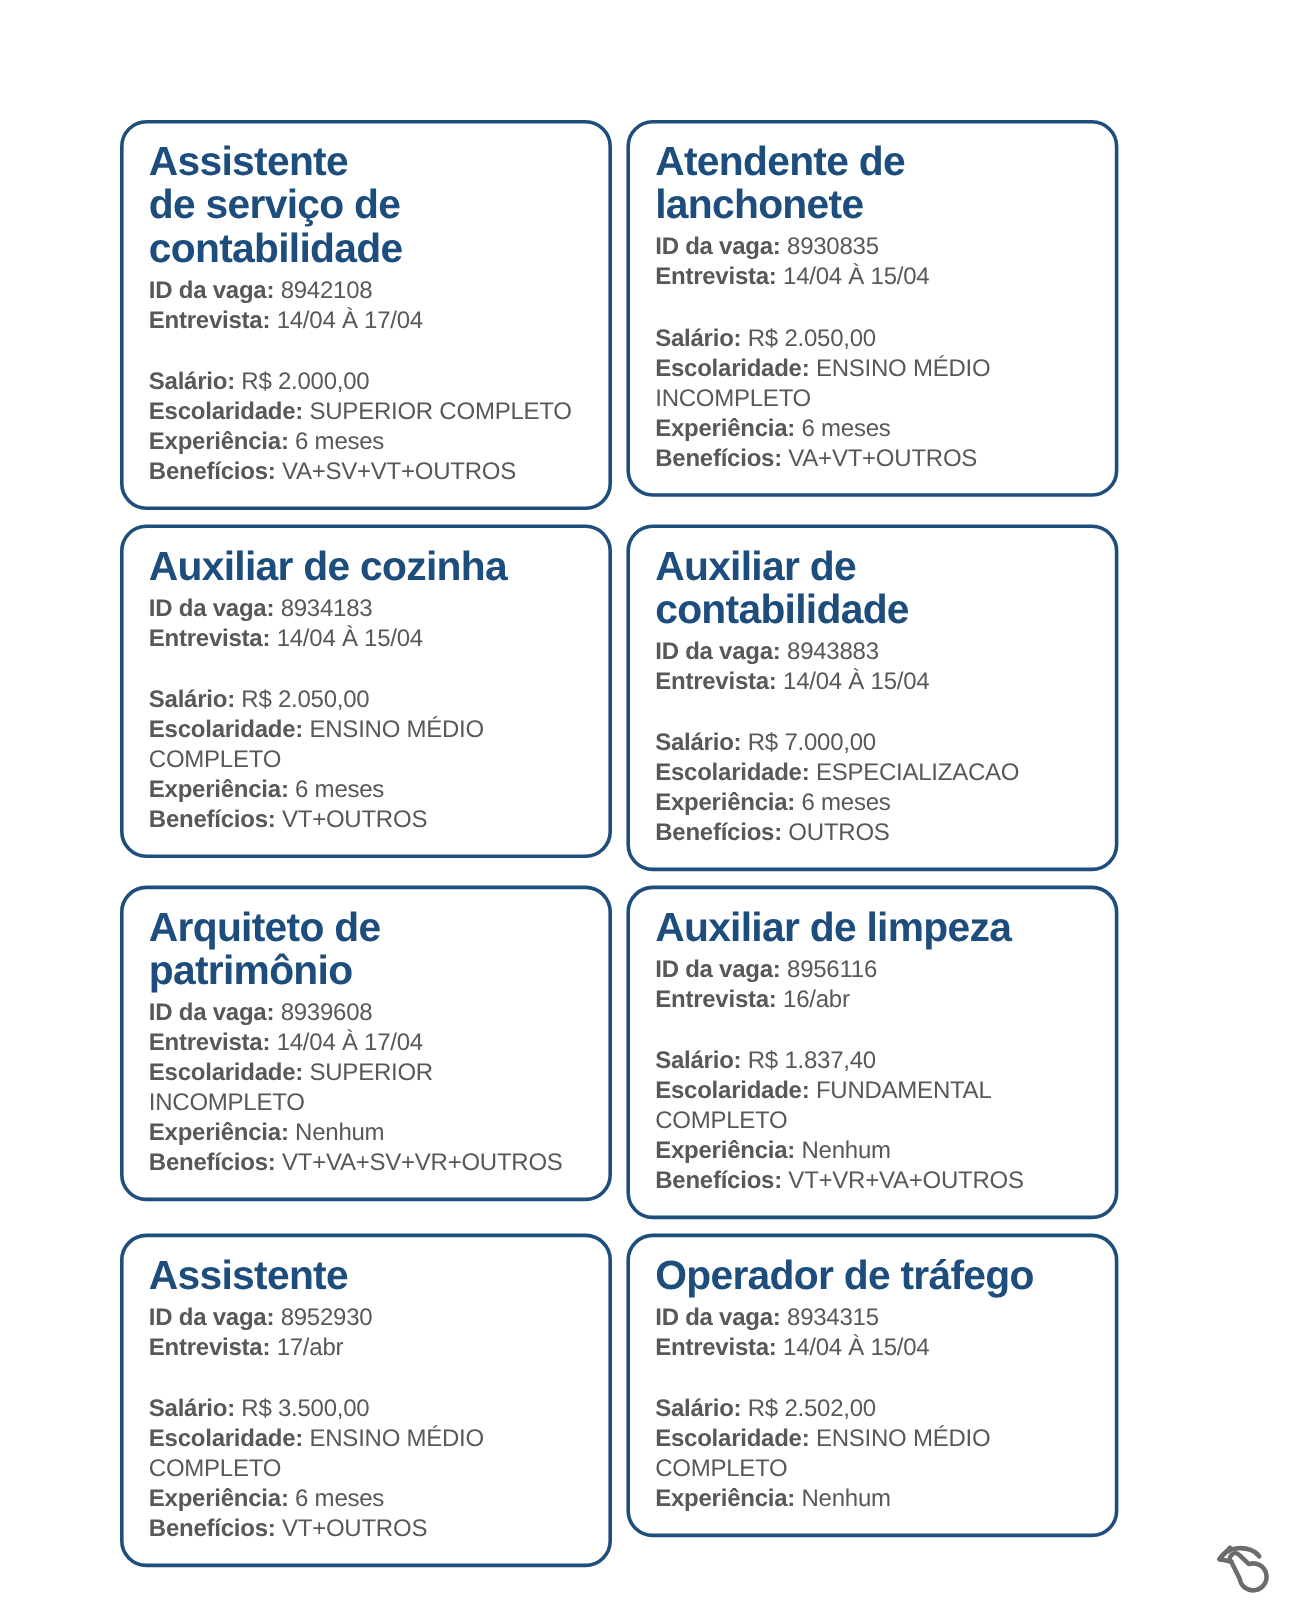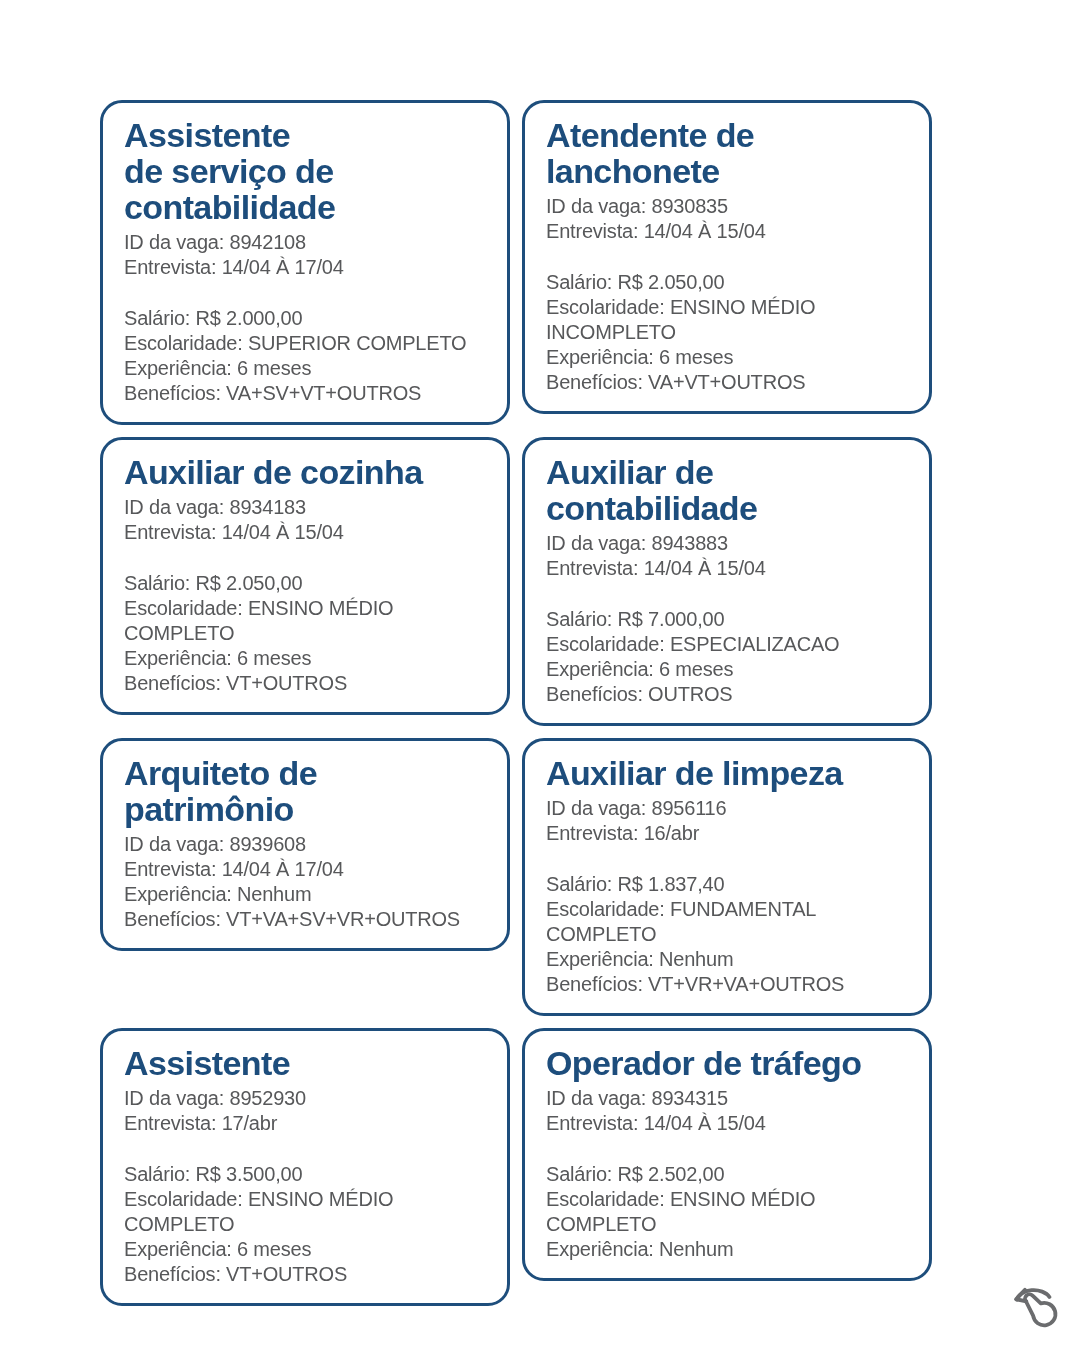--- a/index.html
+++ b/index.html
@@ -44,21 +44,21 @@
     white-space: pre-line;
     margin: 0 0 5px 0;
   }
   .line {
     font-size: 20px;
     line-height: 25px;
     color: #57585a;
     letter-spacing: -0.2px;
   }
   .line.salary { margin-top: 26px; }
-  .lbl { font-weight: normal; }
+  .lbl { font-weight: bold; }
   .val { white-space: pre-line; }
   .swipe-icon {
     position: absolute;
     left: 1004px;
     top: 1278px;
     width: 60px;
     height: 58px;
   }
   .swipe-icon svg { width: 100%; height: 100%; }
 </style>
@@ -191,20 +191,24 @@
 patrimônio</h2>
       <div class="line">
         <span class="lbl">ID da vaga:</span>
         <span class="val">8939608</span>
       </div>
       <div class="line">
         <span class="lbl">Entrevista:</span>
         <span class="val">14/04 À 17/04</span>
       </div>
       <div class="line">
+        <span class="lbl">Escolaridade:</span>
+        <span class="val">SUPERIOR INCOMPLETO</span>
+      </div>
+      <div class="line">
         <span class="lbl">Experiência:</span>
         <span class="val">Nenhum</span>
       </div>
       <div class="line">
         <span class="lbl">Benefícios:</span>
         <span class="val">VT+VA+SV+VR+OUTROS</span>
       </div>
     </div>
 
     <div class="card">

